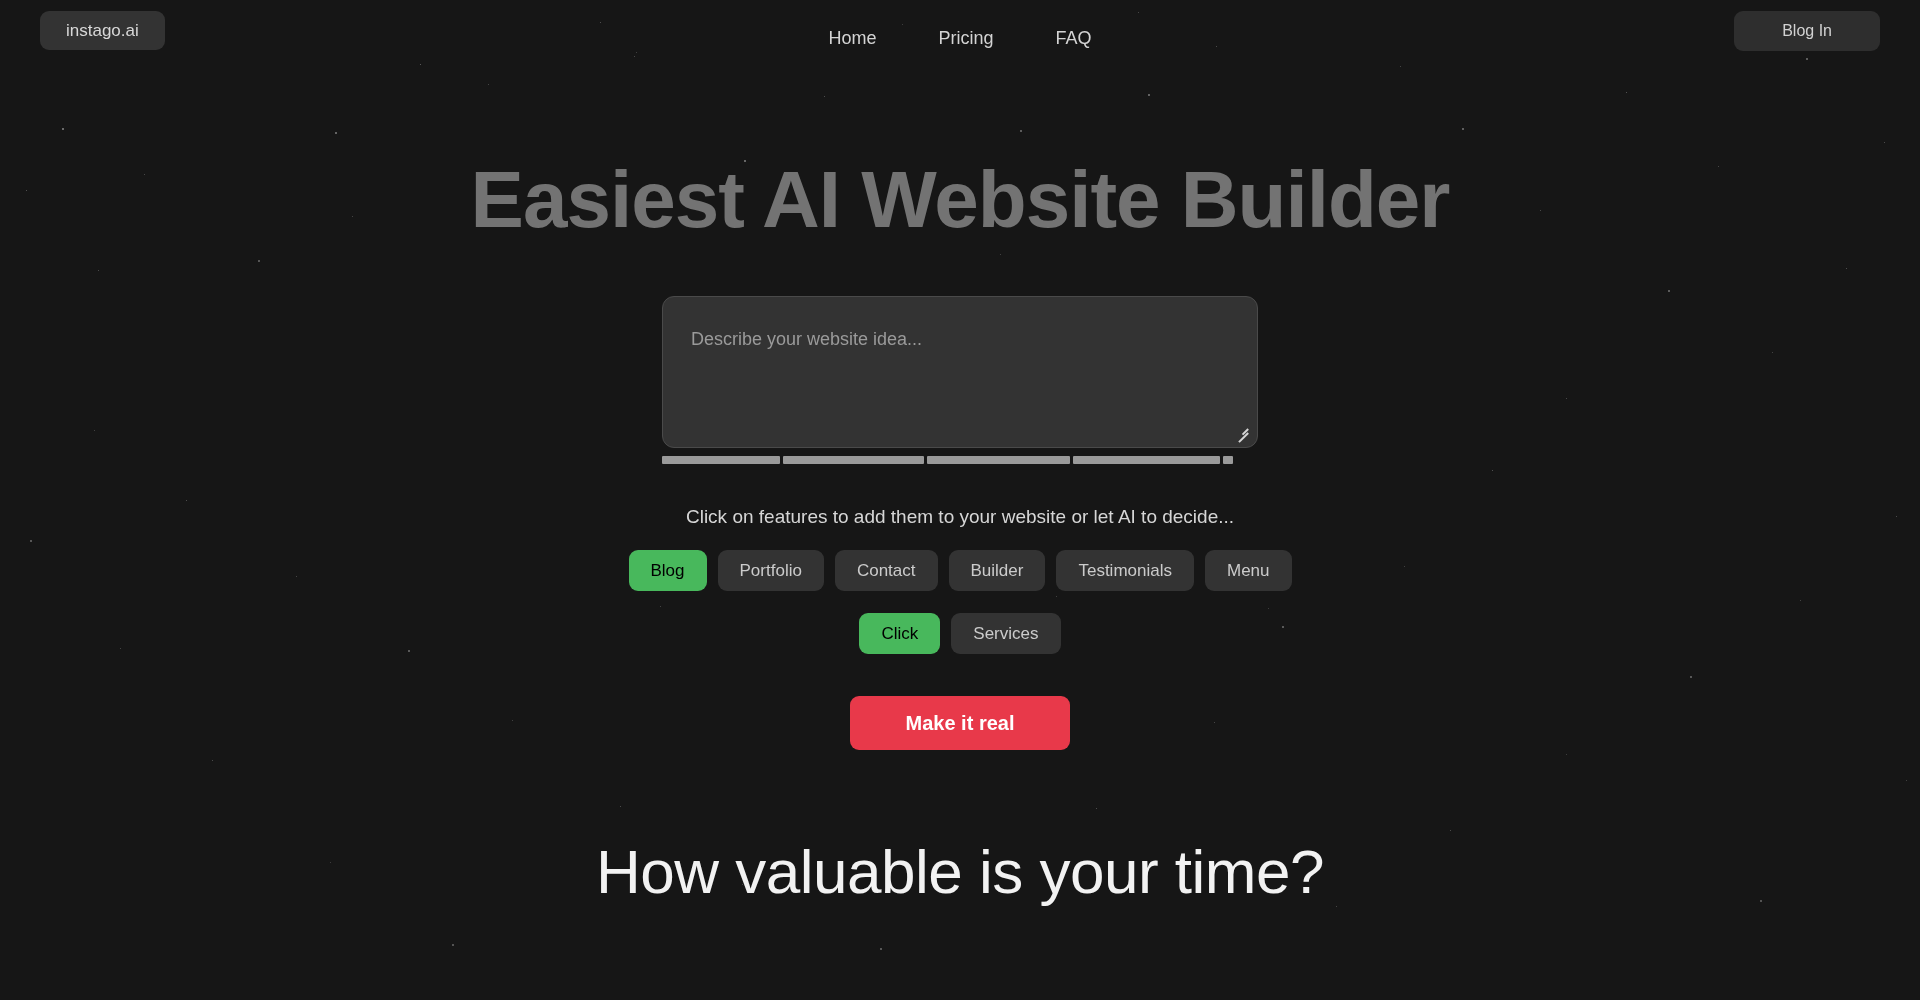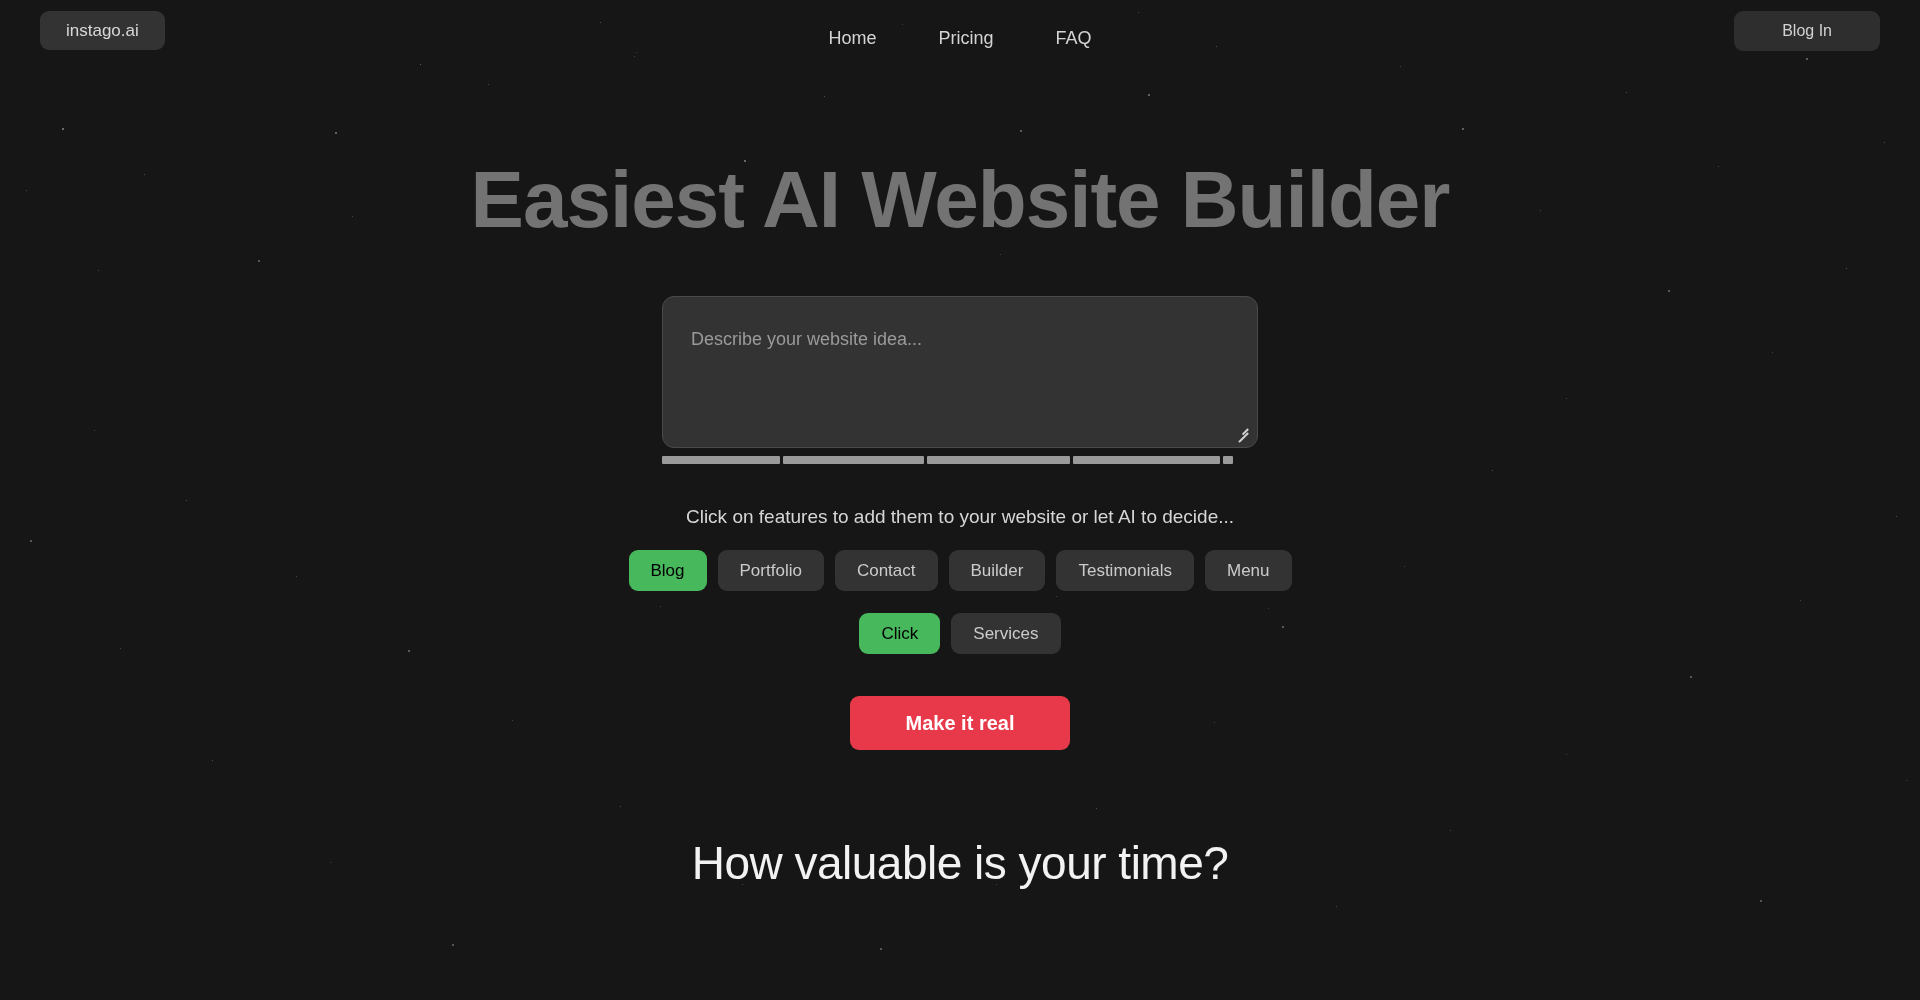--- a/index.html
+++ b/index.html
@@ -223,21 +223,21 @@
   }
 
   
   .section-2 {
     position: relative;
     z-index: 3;
     text-align: center;
     margin-top: 86px;
   }
   .section-2 h2 {
-    font-size: 46px;
+    font-size: 62px;
     font-weight: normal;
     color: #f2f2f2;
     letter-spacing: -0.5px;
   }
 </style>
 </head>
 <body>
 
 <div id="starfield">
     <span class="star" style="left: 62px; top: 128px; width: 1.6px; height: 1.6px; opacity: 0.55;"></span>

